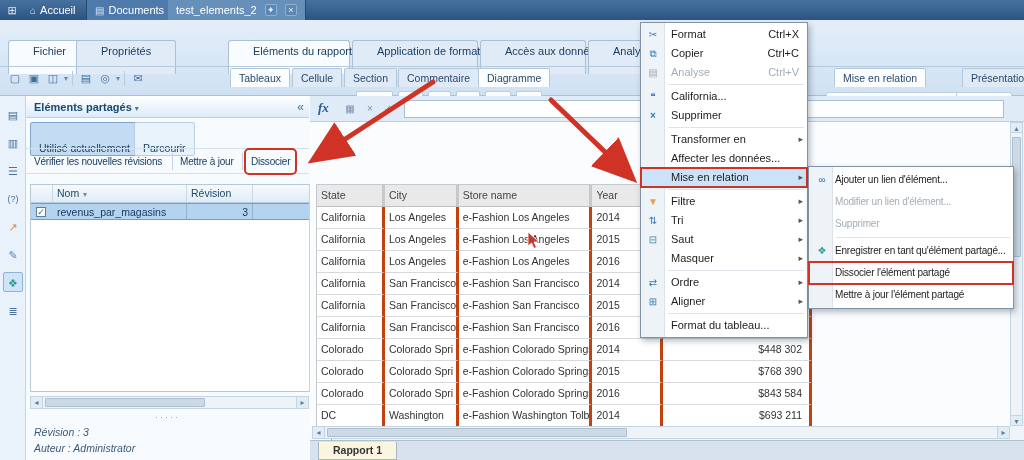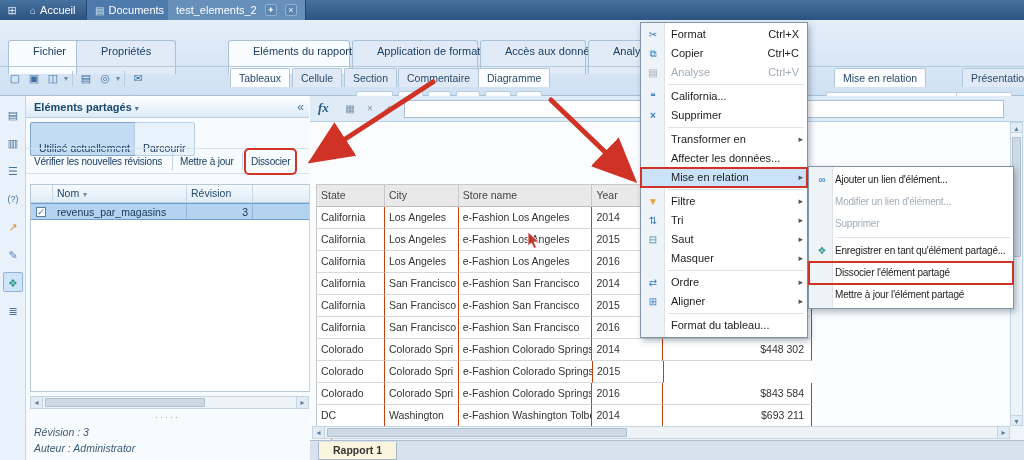--- a/index.html
+++ b/index.html
@@ -64,21 +64,21 @@
   .lp-foot{font-style:italic;color:#3c5a76;font-size:10.5px}
 
   
   .formulabar{left:310px;top:96px;width:714px;height:26px;background:#dfecf8;border-bottom:1px solid #b9cede}
   .fx{left:8px;top:4px;font-family:"Liberation Serif",serif;font-style:italic;font-weight:bold;color:#2a5d8c;font-size:13px}
   .fb-ic{top:5px;width:16px;height:16px;line-height:15px;text-align:center;color:#7d93a8;font-size:10px}
   .fb-input{left:94px;top:4px;width:600px;height:18px;border:1px solid #a8bfd4;background:#fff;font-size:11px;padding:0 4px}
   .canvas{left:310px;top:122px;width:700px;height:304px;background:#fbfcfe}
   .wtable{left:316px;top:184px;width:496px;background:#fff;border-left:1px solid #c4c9ce;border-top:1px solid #c4c9ce}
   .trow{display:flex;height:22px}
-  .tcell{border-right:1px solid #c2410c;border-bottom:1px solid #d6dade;padding:4px 4px 0 4px;overflow:hidden;white-space:nowrap;font-size:10.5px;color:#333}
+  .tcell{border-right:3px solid #c2410c;border-bottom:1px solid #d6dade;padding:4px 4px 0 4px;overflow:hidden;white-space:nowrap;font-size:10.5px;color:#333}
   .thead .tcell{background:#e9e9e9;border-right-color:#c8c8c8;border-bottom-color:#c0c0c0;color:#444}
   .c0{width:68px}.c1{width:74px}.c2{width:134px}.c3{width:71px}.c4{width:149px}
   .num{text-align:right;padding-right:7px}
   .main-hscroll{left:312px;top:426px;width:698px;height:13px;background:#eef3f8;border:1px solid #c5d4e2}
   .main-vscroll{left:1010px;top:122px;width:13px;height:304px;background:#eef3f8;border:1px solid #c5d4e2}
   .tabstrip{left:310px;top:440px;width:714px;height:20px;background:#d7e2ee;border-top:1px solid #aebfce}
   .reporttab{left:8px;top:1px;height:18px;line-height:17px;padding:0 14px;background:#faf5df;border:1px solid #a9b6c4;border-top:none;font-weight:bold;color:#333;font-size:10.5px}
 
   
   .menu{background:#fff;border:1px solid #8193a4;box-shadow:2px 3px 6px rgba(40,60,80,.35);z-index:50;padding:2px 0}
@@ -326,20 +326,21 @@
         <span class="tcell c1">Colorado Spri</span>
         <span class="tcell c2">e-Fashion Colorado Springs</span>
         <span class="tcell c3">2014</span>
         <span class="tcell c4 num">$448 302</span>
     </div>
     <div class="trow">
       <span class="tcell c0">Colorado</span>
         <span class="tcell c1">Colorado Spri</span>
         <span class="tcell c2">e-Fashion Colorado Springs</span>
         <span class="tcell c3">2015</span>
+        <span class="tcell c4 num">$768 390</span>
     </div>
     <div class="trow">
       <span class="tcell c0">Colorado</span>
         <span class="tcell c1">Colorado Spri</span>
         <span class="tcell c2">e-Fashion Colorado Springs</span>
         <span class="tcell c3">2016</span>
         <span class="tcell c4 num">$843 584</span>
     </div>
     <div class="trow">
       <span class="tcell c0">DC</span>

